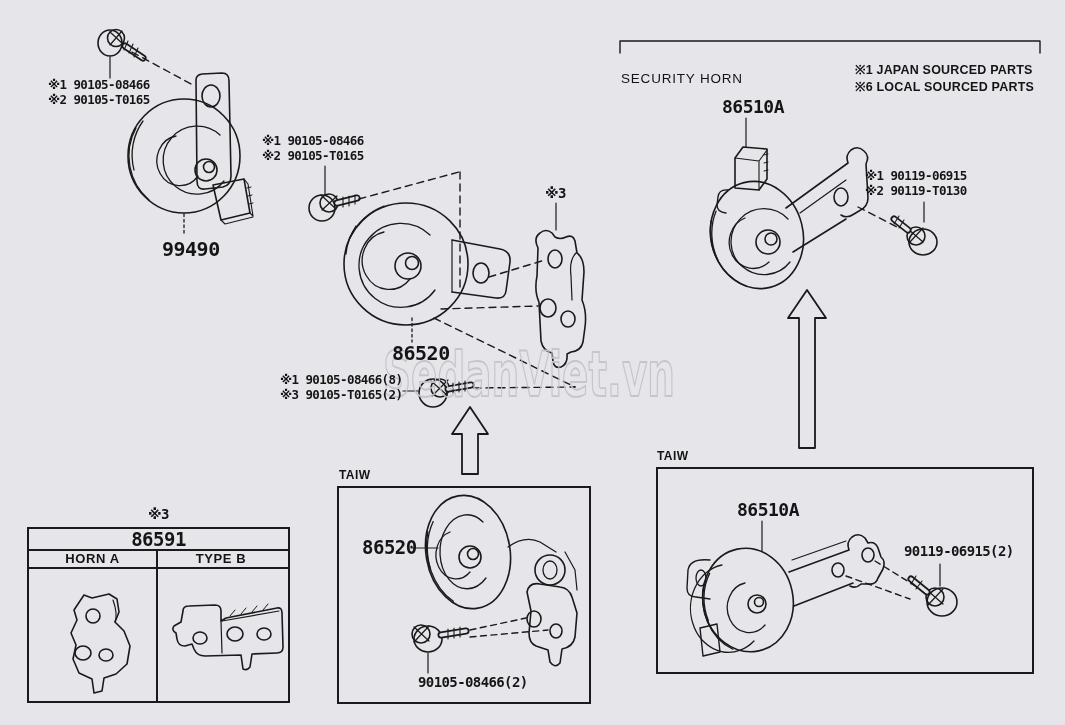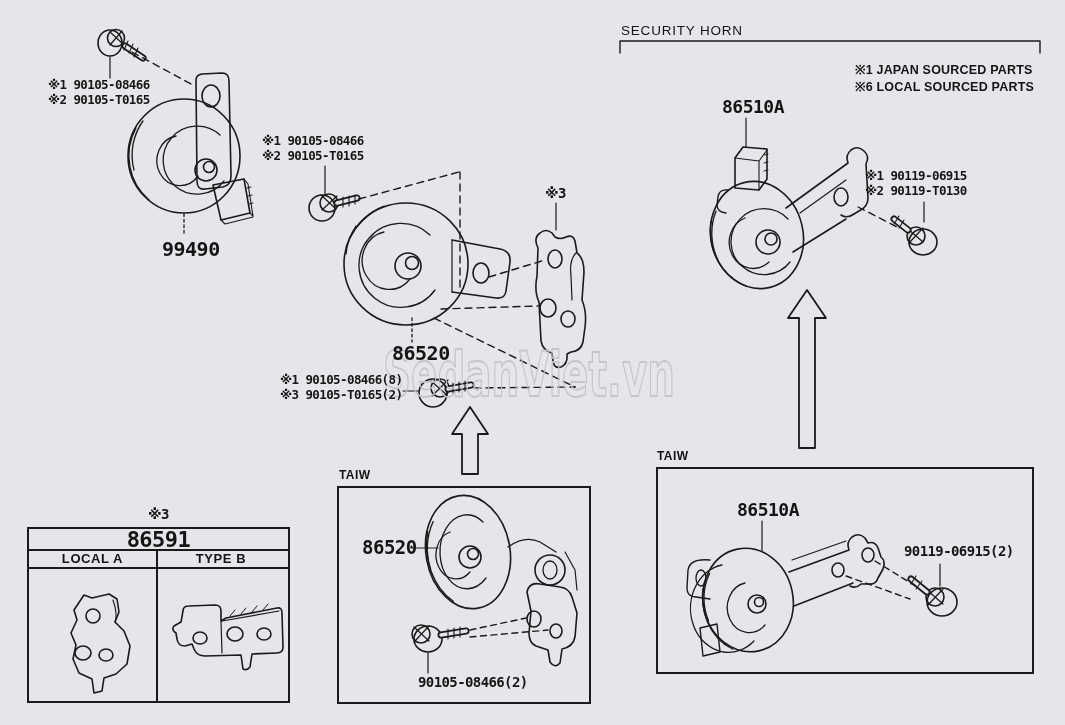--- a/index.html
+++ b/index.html
@@ -8,21 +8,21 @@
   .abs{position:absolute;}
   svg.art{left:0;top:0;}
   
   .pn{font-family:"DejaVu Sans Mono","DejaVu Sans",monospace;font-weight:700;color:#151515;
       white-space:nowrap;}
   .pn13{font-size:12.5px;line-height:14.5px;letter-spacing:-0.6px;}
   .pn14{font-size:14px;letter-spacing:-0.6px;}
   .pn18{font-size:18px;letter-spacing:-0.5px;}
   .pn20{font-size:20px;letter-spacing:-0.5px;}
   
-  .hdr{font-size:13.5px;font-weight:400;letter-spacing:0.8px;white-space:nowrap;}
+  .hdr{font-size:13.5px;font-weight:400;letter-spacing:0.8px;white-space:nowrap;margin-top:48px;}
   .note{font-size:12.5px;font-weight:700;letter-spacing:0.2px;line-height:16.5px;white-space:nowrap;}
   .sans12{font-size:12px;font-weight:700;letter-spacing:0.4px;white-space:nowrap;}
   .typehdr{font-size:13px;font-weight:700;letter-spacing:0.6px;}
   
   .obox{border:2px solid #1a1a1a;background:transparent;}
   #bracket-table{left:27px;top:527px;width:259px;height:172px;}
   .tbl-row1{height:20px;border-bottom:2px solid #1a1a1a;display:flex;align-items:center;justify-content:center;}
   .tbl-row2{height:16px;border-bottom:2px solid #1a1a1a;position:relative;}
   .tbl-divider{position:absolute;left:126.5px;top:22px;bottom:0;width:2px;background:#1a1a1a;}
   .cellA{position:absolute;left:0;width:127px;text-align:center;top:0;}
@@ -278,24 +278,24 @@
   </div>
   <div class="abs pn pn18" style="left:722px;top:96px;">86510A</div>
   <div class="abs pn pn13" style="left:865px;top:169px;">
     <div>※1 90119-06915</div>
     <div>※2 90119-T0130</div>
   </div>
 
   <div class="abs pn pn14" style="left:148px;top:506px;">※3</div>
   <div class="abs obox" id="bracket-table">
     <div class="tbl-row1">
-      <span class="pn" style="font-size:22px;letter-spacing:-0.5px;">86591</span>
+      <span class="pn" style="font-size:19px;letter-spacing:-0.5px;">86591</span>
     </div>
     <div class="tbl-row2">
-      <span class="cellA typehdr">LOCAL A</span>
+      <span class="cellA typehdr">HORN A</span>
       <span class="cellB typehdr">TYPE B</span>
     </div>
     <div class="tbl-divider"></div>
   </div>
 
   <div class="abs sans12" style="left:339px;top:468px;">TAIW</div>
   <div class="abs obox" id="taiw-box-low"></div>
   <div class="abs pn" style="left:362px;top:536px;font-size:19px;letter-spacing:-0.5px;">86520</div>
   <div class="abs pn pn14" style="left:387px;top:674px;margin-left:31px;">90105-08466(2)</div>
 

